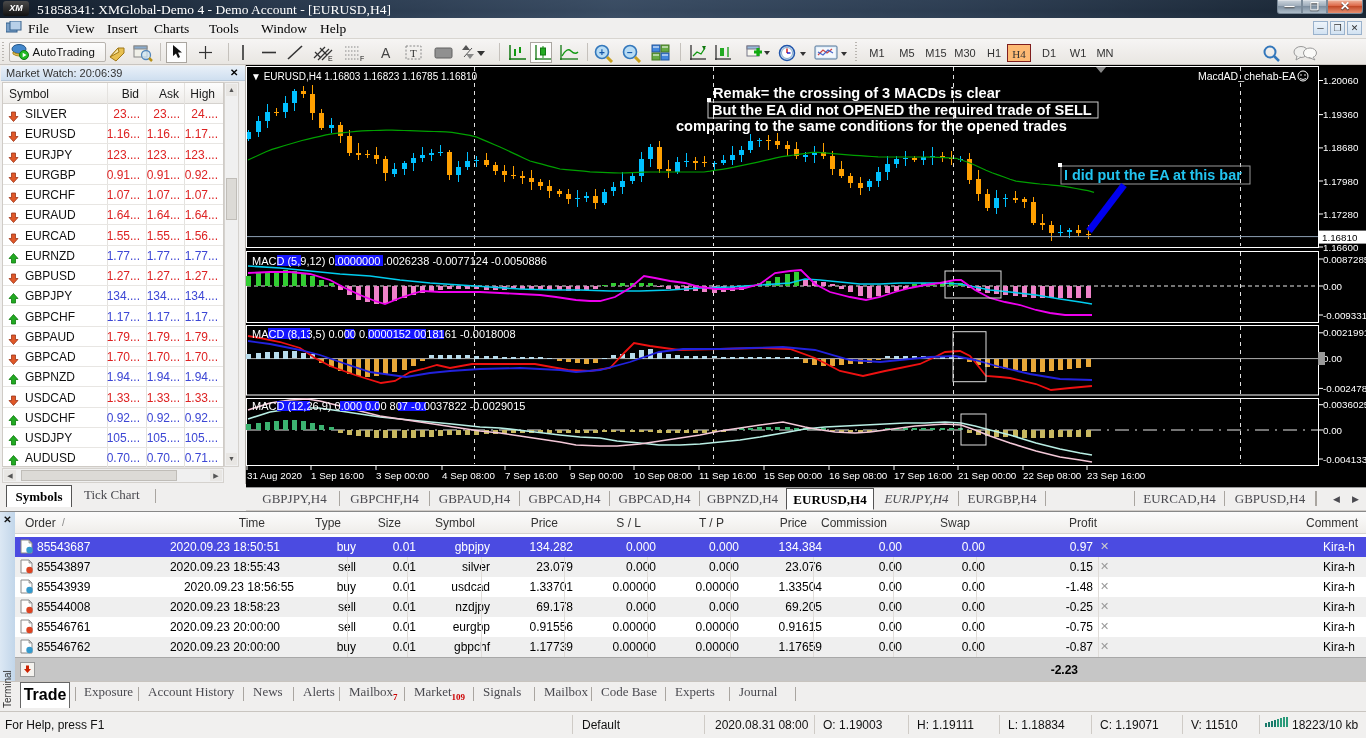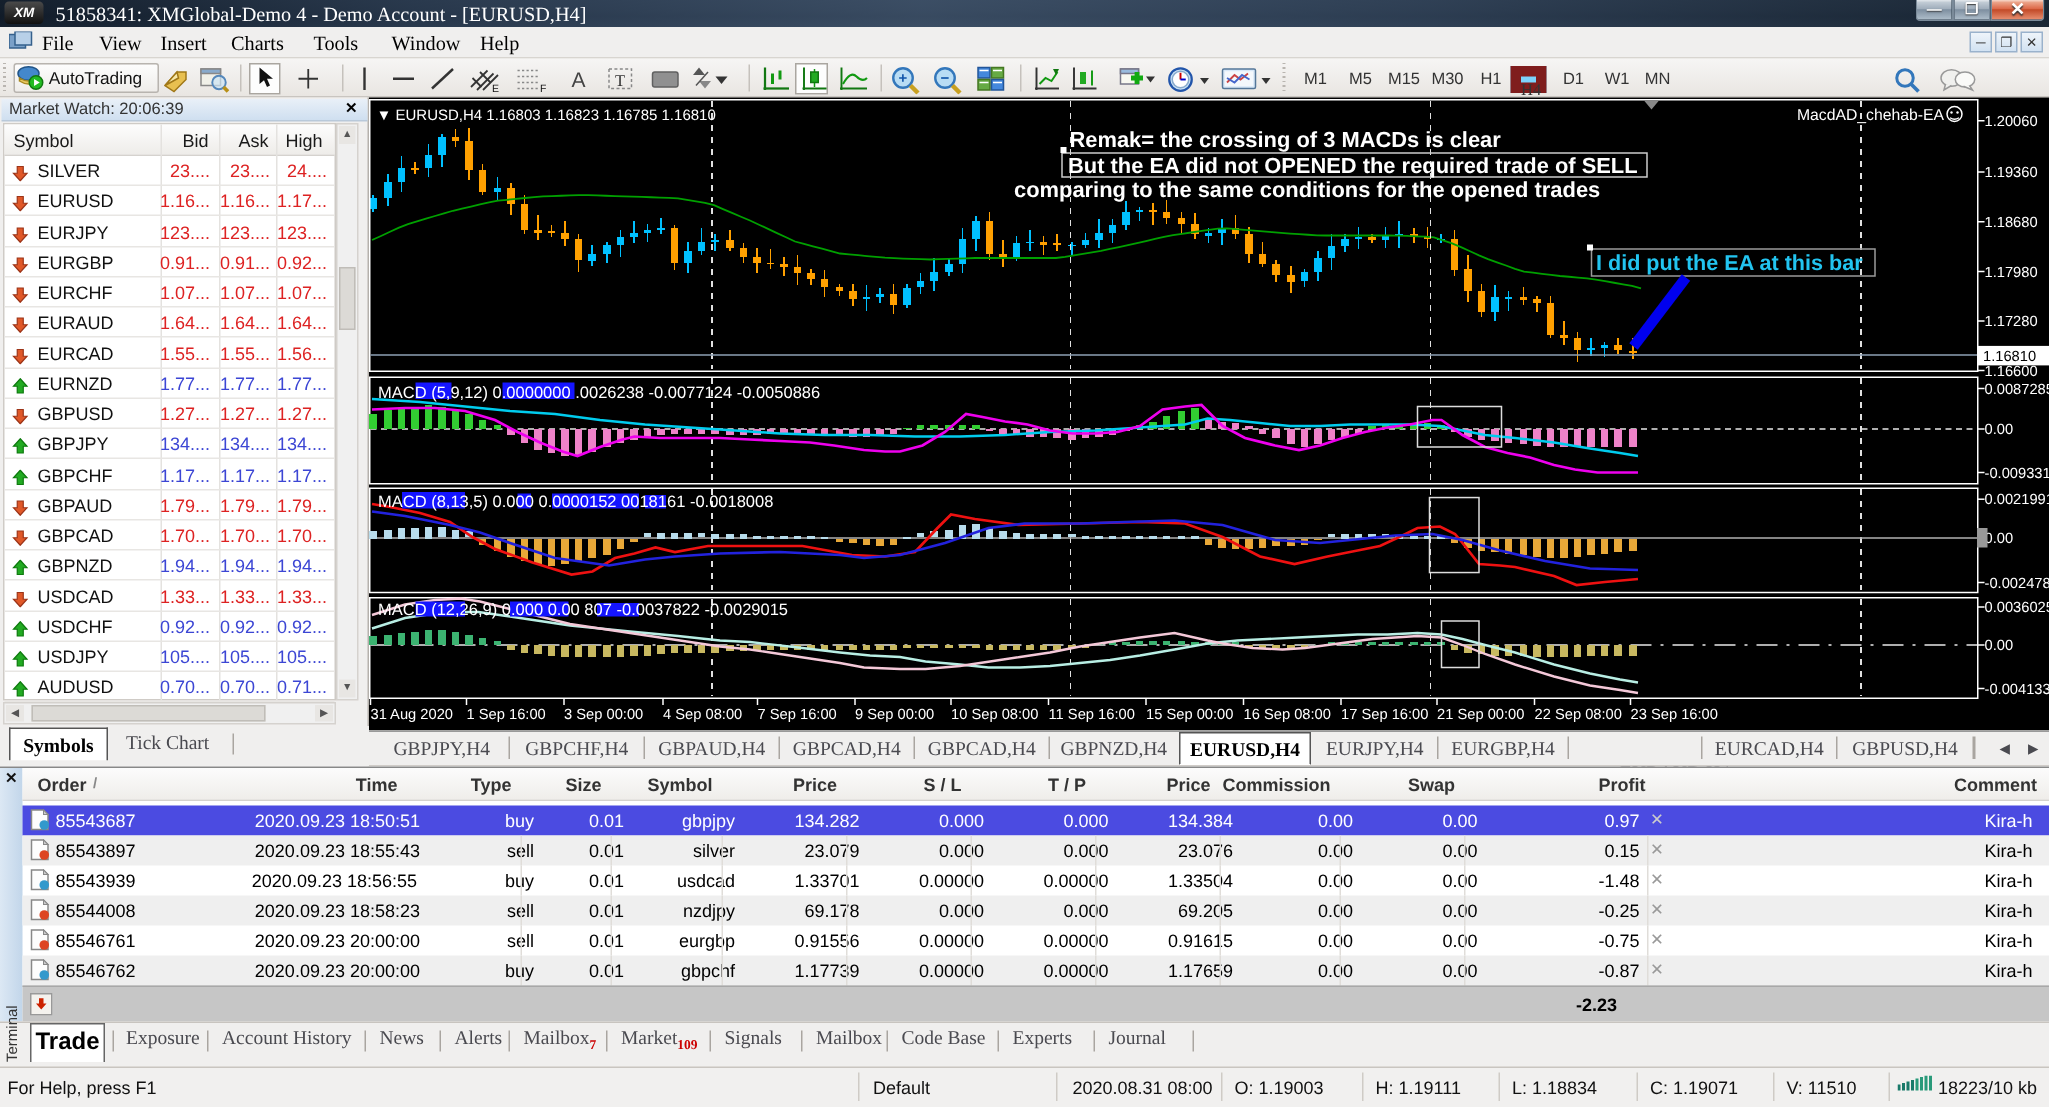--- a/index.html
+++ b/index.html
@@ -20,21 +20,21 @@
 #menuicon{left:6px;top:21px;width:16px;height:14px;}
 .menuitem{position:absolute;top:21px;color:#000;font-family:"Liberation Serif",serif;font-size:13.5px;}
 .mdibtn{position:absolute;top:21px;width:15px;height:14px;background:linear-gradient(180deg,#eef4fa,#d2e2f2);border:1px solid #9ab2cc;color:#333;font-size:9px;text-align:center;line-height:12px;}
 
 #toolbar{left:0;top:39px;width:1366px;height:26px;background:linear-gradient(180deg,#f6f5f4,#e9e6e2);border-bottom:1px solid #c9c5c0;}
 .grip{position:absolute;top:3px;width:4px;height:20px;background-image:repeating-linear-gradient(180deg,#b9b5b0 0 1px,transparent 1px 3px);background-size:2px 100%;background-repeat:repeat-y;}
 .tsep{position:absolute;top:43px;width:1px;height:18px;background:#c5c1bc;}
 #autotr{left:9px;top:42px;width:97px;height:20px;border:1px solid #b8b4af;background:linear-gradient(180deg,#fdfdfd,#efedea);border-radius:2px;font-size:12px;color:#111;}
 #autotr svg{vertical-align:-4px;}#autotr{font-size:11.5px;}
 .tfbtn{position:absolute;top:44px;font-size:11px;color:#333;text-align:center;}
-#h4btn{border:7px solid #7f1d1d;background:#7dd3fc;font-family:Liberation Serif, serif;}
+#h4btn{border:1px solid #7f1d1d;background:#fdba74;font-family:Liberation Serif, serif;}
 
 #mw{left:0;top:65px;width:246px;height:447px;background:#f0efee;border-right:1px solid #b5b1ac;}
 #mwhead{left:1px;top:66px;width:244px;height:15px;background:linear-gradient(180deg,#e9f0f8,#cfdff0);border-bottom:1px solid #b9c9da;font-size:11px;color:#333;padding-left:5px;line-height:15px;}
 #mwx{left:230px;top:67px;width:10px;height:12px;font-size:10px;color:#000;font-weight:bold;line-height:12px;}
 #mwtable{left:2px;top:82px;width:222px;height:385px;background:#fff;border:1px solid #cfcbc6;}
 .mwhdr{position:absolute;font-size:12px;color:#1a1a1a;}
 .mwrow{position:absolute;left:0;width:220px;height:20px;border-bottom:1px solid #e8e6e3;}
 .mwsym{position:absolute;left:22px;top:3px;font-size:12px;color:#111;}
 .mwv{position:absolute;top:3px;font-size:12px;text-align:right;}
 .vr{color:#dd2222;}
@@ -47,21 +47,21 @@
 
 #charttabs{left:246px;top:487px;width:1120px;height:24px;background:#f0efee;border-top:1px solid #999;border-bottom:1px solid #d0ccc8;}
 .ctab{position:absolute;top:488px;height:22px;font-family:"Liberation Serif",serif;font-size:13px;color:#4a4a50;line-height:22px;}
 .ctabsep{position:absolute;top:491px;width:1px;height:15px;background:#a9a5a0;}
 #ctabactive{background:#fff;border:1px solid #555;border-bottom:1px solid #fff;color:#000;font-weight:bold;text-align:center;}
 
 #terminal{left:0;top:511px;width:1366px;height:170px;background:#fff;border-top:1px solid #888;}
 #termstrip{left:0;top:512px;width:15px;height:169px;background:linear-gradient(90deg,#dce8f4,#c2d6ea);}
 #termx{left:2px;top:514px;width:11px;height:11px;font-size:10px;font-weight:bold;color:#111;line-height:11px;text-align:center;}
 #thead{left:15px;top:512px;width:1351px;height:22px;background:linear-gradient(180deg,#fcfcfc,#efedea);border-bottom:1px solid #d5d2ce;}
-.thcell{position:absolute;top:516px;font-size:12px;color:#333;font-weight:bold;}
+.thcell{position:absolute;top:516px;font-size:12px;color:#333;}
 .trow{position:absolute;left:15px;width:1351px;height:20px;font-size:12px;color:#000;text-decoration:underline;}
 .trow .cell{position:absolute;top:3px;text-align:right;}
 .tsel{background:#4b4be1;color:#fff;}
 .tgray{background:#efefef;}
 .colline{position:absolute;top:0;width:1px;height:20px;background:#e0ddd9;}
 .ordicon{position:absolute;left:5px;top:2px;}
 #balrow{left:15px;top:657px;width:1351px;height:24px;background:#c6c6c6;border-top:1px solid #a8a8a8;font-size:12px;}
 
 #termtabs{left:0;top:681px;width:1366px;height:30px;background:#f0efee;border-top:1px solid #c8c4bf;}
 .ttab{position:absolute;top:684px;font-family:"Liberation Serif",serif;font-size:13px;color:#4a4a50;}
@@ -1075,21 +1075,21 @@
 <div class="ctab" style="left:340px;width:89px;text-align:center;">GBPCHF,H4</div>
 <div class="ctabsep" style="left:429px;"></div>
 <div class="ctab" style="left:430px;width:89px;text-align:center;">GBPAUD,H4</div>
 <div class="ctabsep" style="left:519px;"></div>
 <div class="ctab" style="left:520px;width:89px;text-align:center;">GBPCAD,H4</div>
 <div class="ctabsep" style="left:609px;"></div>
 <div class="ctab" style="left:610px;width:89px;text-align:center;">GBPCAD,H4</div>
 <div class="ctabsep" style="left:699px;"></div>
 <div class="ctab" style="left:700px;width:85px;text-align:center;">GBPNZD,H4</div>
 <div class="ctab" id="ctabactive" style="left:786px;width:88px;">EURUSD,H4</div>
-<div class="ctab" style="left:875px;width:83px;text-align:center;">EURJPY,H4</div>
+<div class="ctab" style="left:875px;width:83px;text-align:center;font-style:italic;">EURJPY,H4</div>
 <div class="ctabsep" style="left:958px;"></div>
 <div class="ctab" style="left:959px;width:86px;text-align:center;">EURGBP,H4</div>
 <div class="ctabsep" style="left:1045px;"></div>
 <div class="ctab" style="left:1080px;width:88px;text-align:left;margin-top:16px;">EURAUD,H4</div>
 <div class="ctabsep" style="left:1134px;"></div>
 <div class="ctab" style="left:1135px;width:89px;text-align:center;">EURCAD,H4</div>
 <div class="ctabsep" style="left:1224px;"></div>
 <div class="ctab" style="left:1225px;width:90px;text-align:center;">GBPUSD,H4</div>
 <div class="ctabsep" style="left:1315px;"></div>
 <div class="ctabsep" style="left:1316px;"></div>
@@ -1167,21 +1167,21 @@
     <span class="colline" style="left:961px;"></span>
     <span class="colline" style="left:1083px;"></span>
   </div>
 <div class="trow " style="top:577px;">
     <span class="ordicon"><svg width="13" height="15">
         <path d="M1 1 L9 1 L12 4 L12 14 L1 14 Z" fill="#fdfdfd" stroke="#888"></path>
         <path d="M9 1 L9 4 L12 4 Z" fill="#ccc" stroke="#888" stroke-width=".7"></path>
         <circle cx="9.5" cy="11" r="3.2" fill="#3399cc"></circle>
       </svg></span>
     <span class="cell" style="left:22px;text-align:left;">85543939</span>
-    <span class="cell" style="left:103px;width:160px;">2020.09.23 18:56:55</span>
+    <span class="cell" style="left:119px;width:160px;">2020.09.23 18:56:55</span>
     <span class="cell" style="left:181px;width:160px;">buy</span>
     <span class="cell" style="left:241px;width:160px;">0.01</span>
     <span class="cell" style="left:315px;width:160px;">usdcad</span>
     <span class="cell" style="left:398px;width:160px;">1.33701</span>
     <span class="cell" style="left:481px;width:160px;">0.00000</span>
     <span class="cell" style="left:564px;width:160px;">0.00000</span>
     <span class="cell" style="left:647px;width:160px;">1.33504</span>
     <span class="cell" style="left:727px;width:160px;">0.00</span>
     <span class="cell" style="left:810px;width:160px;">0.00</span>
     <span class="cell" style="left:918px;width:160px;">-1.48</span>

